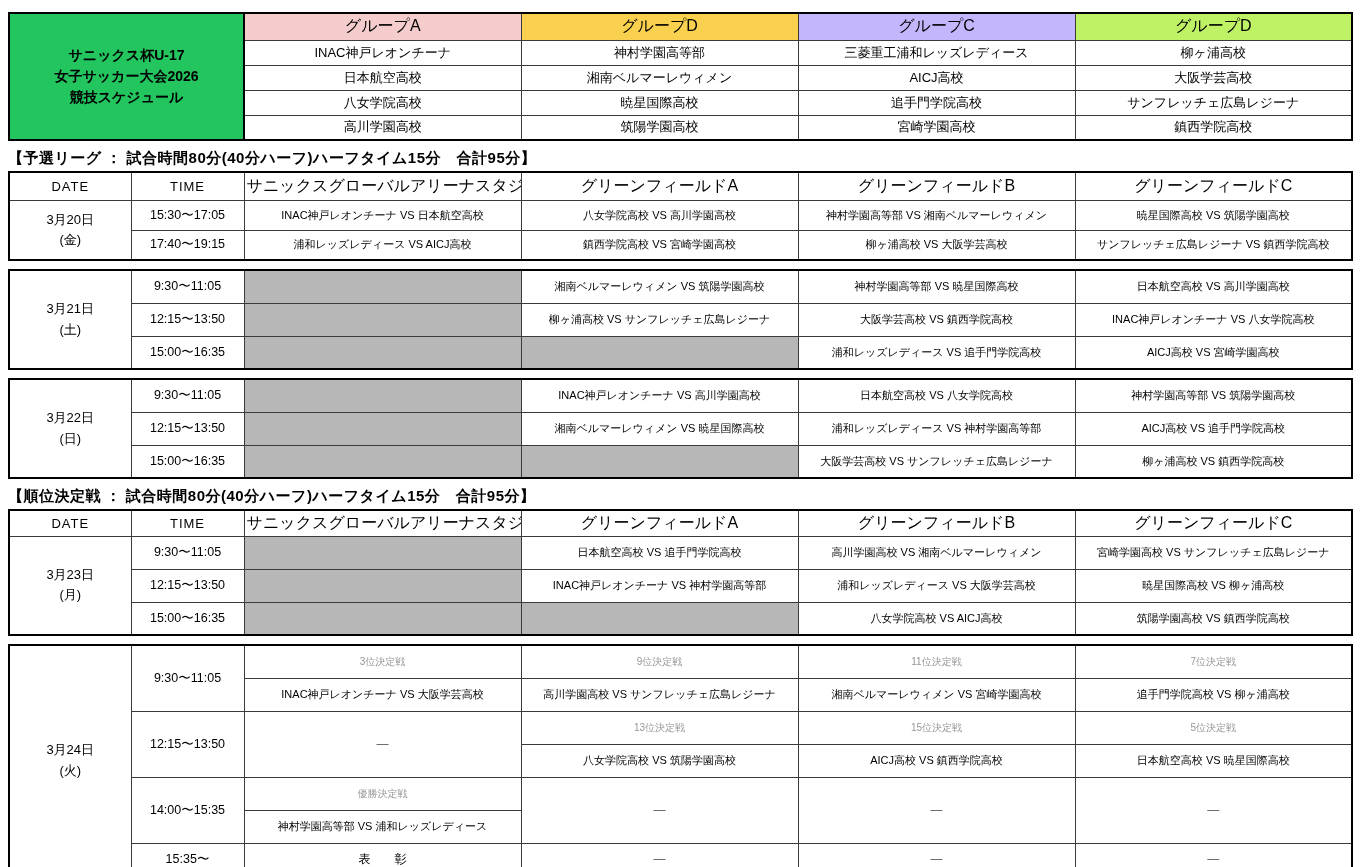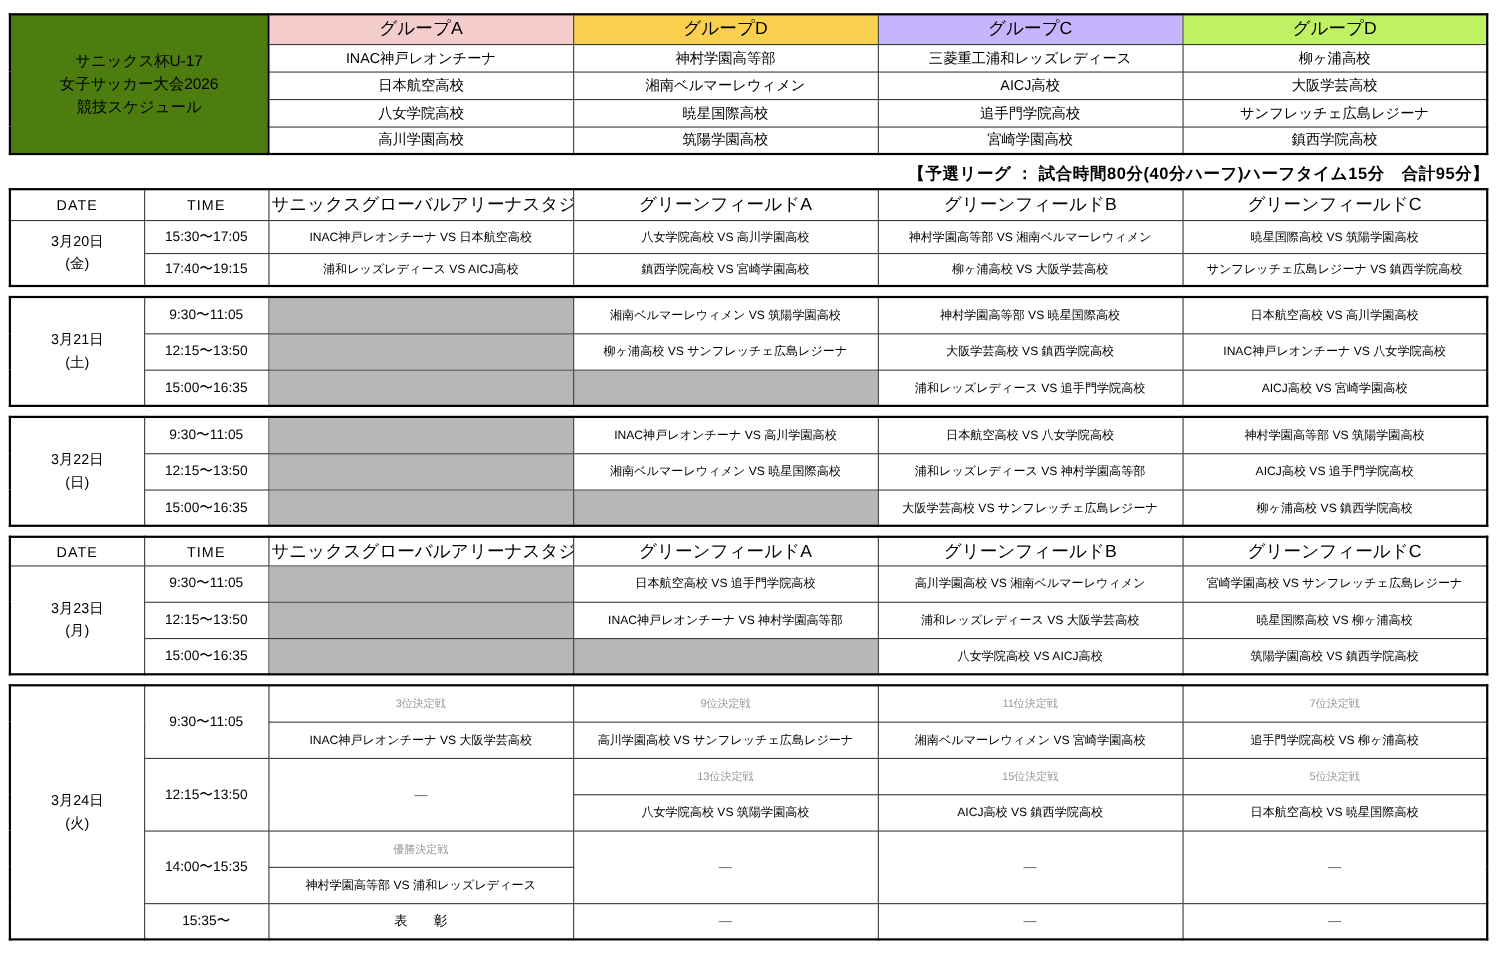--- a/index.html
+++ b/index.html
@@ -5,27 +5,27 @@
   html,body{margin:0;padding:0;background:#fff;color:#000;
     font-family:"Liberation Sans","DejaVu Sans",sans-serif;}
   .page{width:1346px;padding:12px 6px 6px 8px;}
   table{border-collapse:collapse;table-layout:fixed;width:1343px;
     border:2px solid #000;margin:0 0 8px 0;}
   td{border:1px solid #3a3a3a;text-align:center;vertical-align:middle;
     padding:0 2px;overflow:hidden;white-space:nowrap;}
   
   .grp tr{height:25px}
   .grp tr.h{height:27px}
-  .title-box{background:#4d7c0f;border:2px solid #000;font-weight:normal;
+  .title-box{background:#22c55e;border:2px solid #000;font-weight:bold;
     font-size:14px;line-height:1.5;}
   .ghead{font-size:16px;}
   .ga{background:#F4CCCC}.gb{background:#FAD14F}.gc{background:#c4b5fd}.gd{background:#bef264}
   .team{font-size:13px;}
   
-  .sec-title{font-weight:bold;font-size:15px;margin:4px 0 3px 0;letter-spacing:.5px;text-align:right;}
+  .sec-title{font-weight:bold;font-size:15px;margin:4px 0 3px 0;letter-spacing:.5px;}
   
   .t20 tr{height:30px}.t20 tr.h{height:28px}
   .t3 tr{height:33px}
   .t23 tr{height:33px}.t23 tr.h{height:26px}
   .t24 tr{height:33px}
   .colhead{font-size:13px;letter-spacing:1px;}
   .vhead{font-size:16px;}
   .date-cell{font-size:13px;line-height:1.55;}
   .time-cell{font-size:12.5px;margin-top:38px;}
   .match{font-size:11px;text-align:center;}
@@ -196,20 +196,21 @@
     <tr>
       <td class="time-cell">15:00〜16:35</td>
       <td class="gray"></td>
       <td class="gray"></td>
       <td class="match">大阪学芸高校 VS サンフレッチェ広島レジーナ</td>
       <td class="match">柳ヶ浦高校 VS 鎮西学院高校</td>
     </tr>
   </tbody>
     </table>
 
+  <div class="sec-title">【順位決定戦 ： 試合時間80分(40分ハーフ)ハーフタイム15分　合計95分】</div>
 
   <table class="t23">
     <colgroup>
       <col style="width:122px">
         <col style="width:113px">
         <col style="width:277px">
       <col style="width:277px">
         <col style="width:277px">
         <col style="width:277px">
     </colgroup>

